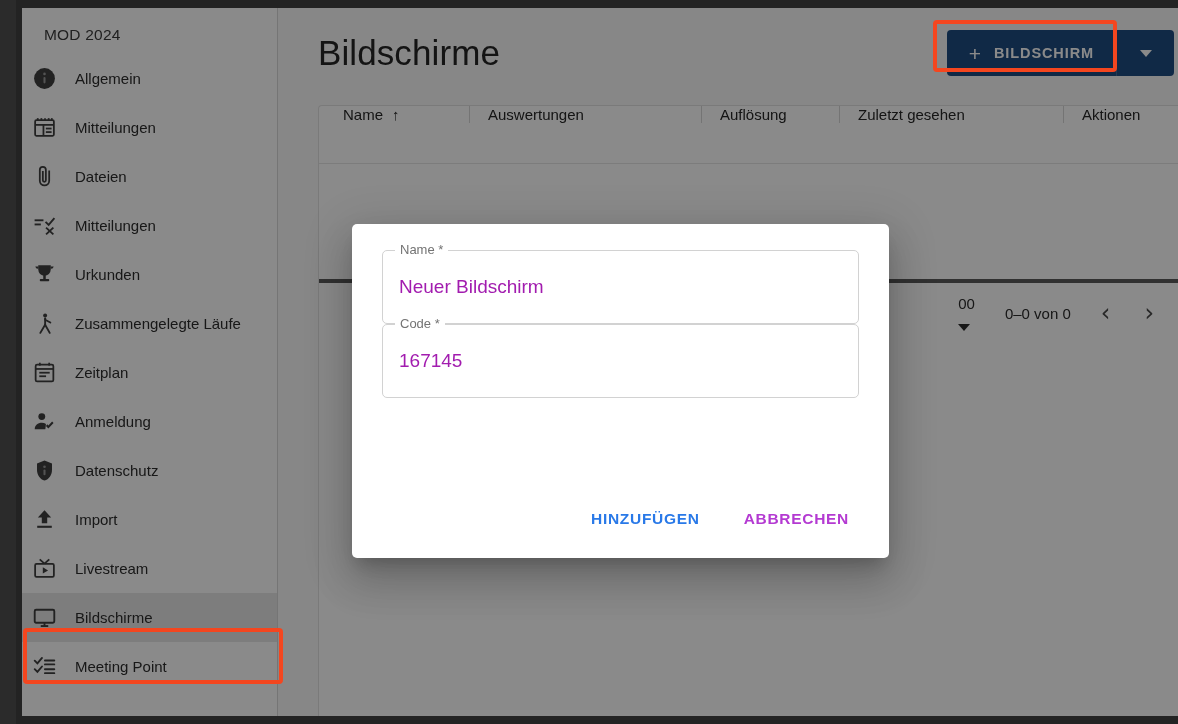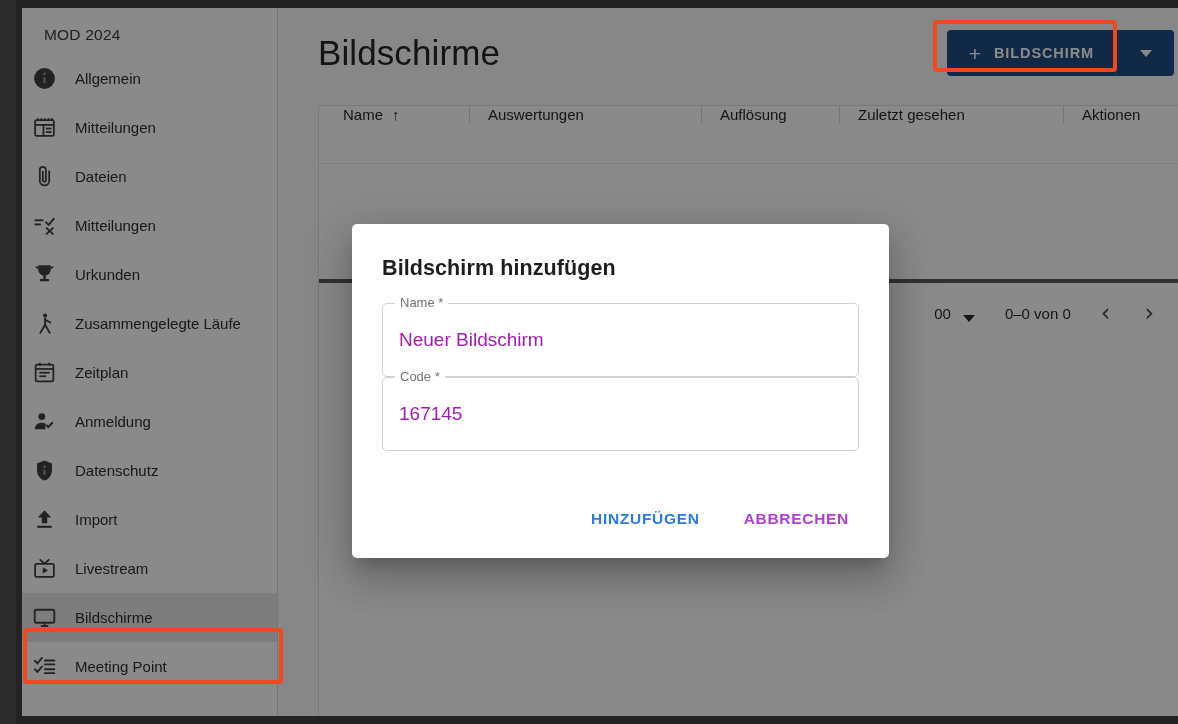--- a/index.html
+++ b/index.html
@@ -177,22 +177,23 @@
     display: flex;
     align-items: center;
     justify-content: flex-end;
     gap: 30px;
     height: 60px;
     padding-right: 32px;
     font-size: 15px;
     color: #2c2c2c;
   }
   #rows-select {
-    display: flex; align-items: flex-end; gap: 12px;
+    display: flex; align-items: flex-start; gap: 12px;
     cursor: pointer;
+    flex-direction: column;
   }
   .pg-arrows { display: flex; align-items: center; gap: 34px; }
   .pg-arrow {
     font-size: 24px;
     color: #4a4a4a;
     cursor: pointer;
     line-height: 1;
     font-family: "DejaVu Sans", sans-serif;
   }
 
@@ -483,21 +484,20 @@
             <span class="pg-arrow">‹</span>
             <span class="pg-arrow">›</span>
           </div>
         </div>
       </section>
     </main>
 
     <div id="scrim"></div>
 
     <div id="dialog">
-      <div id="dialog-title">Bildschirm hinzufügen</div>
 
       <div class="field">
         <div class="field-box"></div>
         <span class="field-legend">Name *</span>
         <div class="field-value">Neuer Bildschirm</div>
       </div>
 
       <div class="field">
         <div class="field-box"></div>
         <span class="field-legend">Code *</span>

